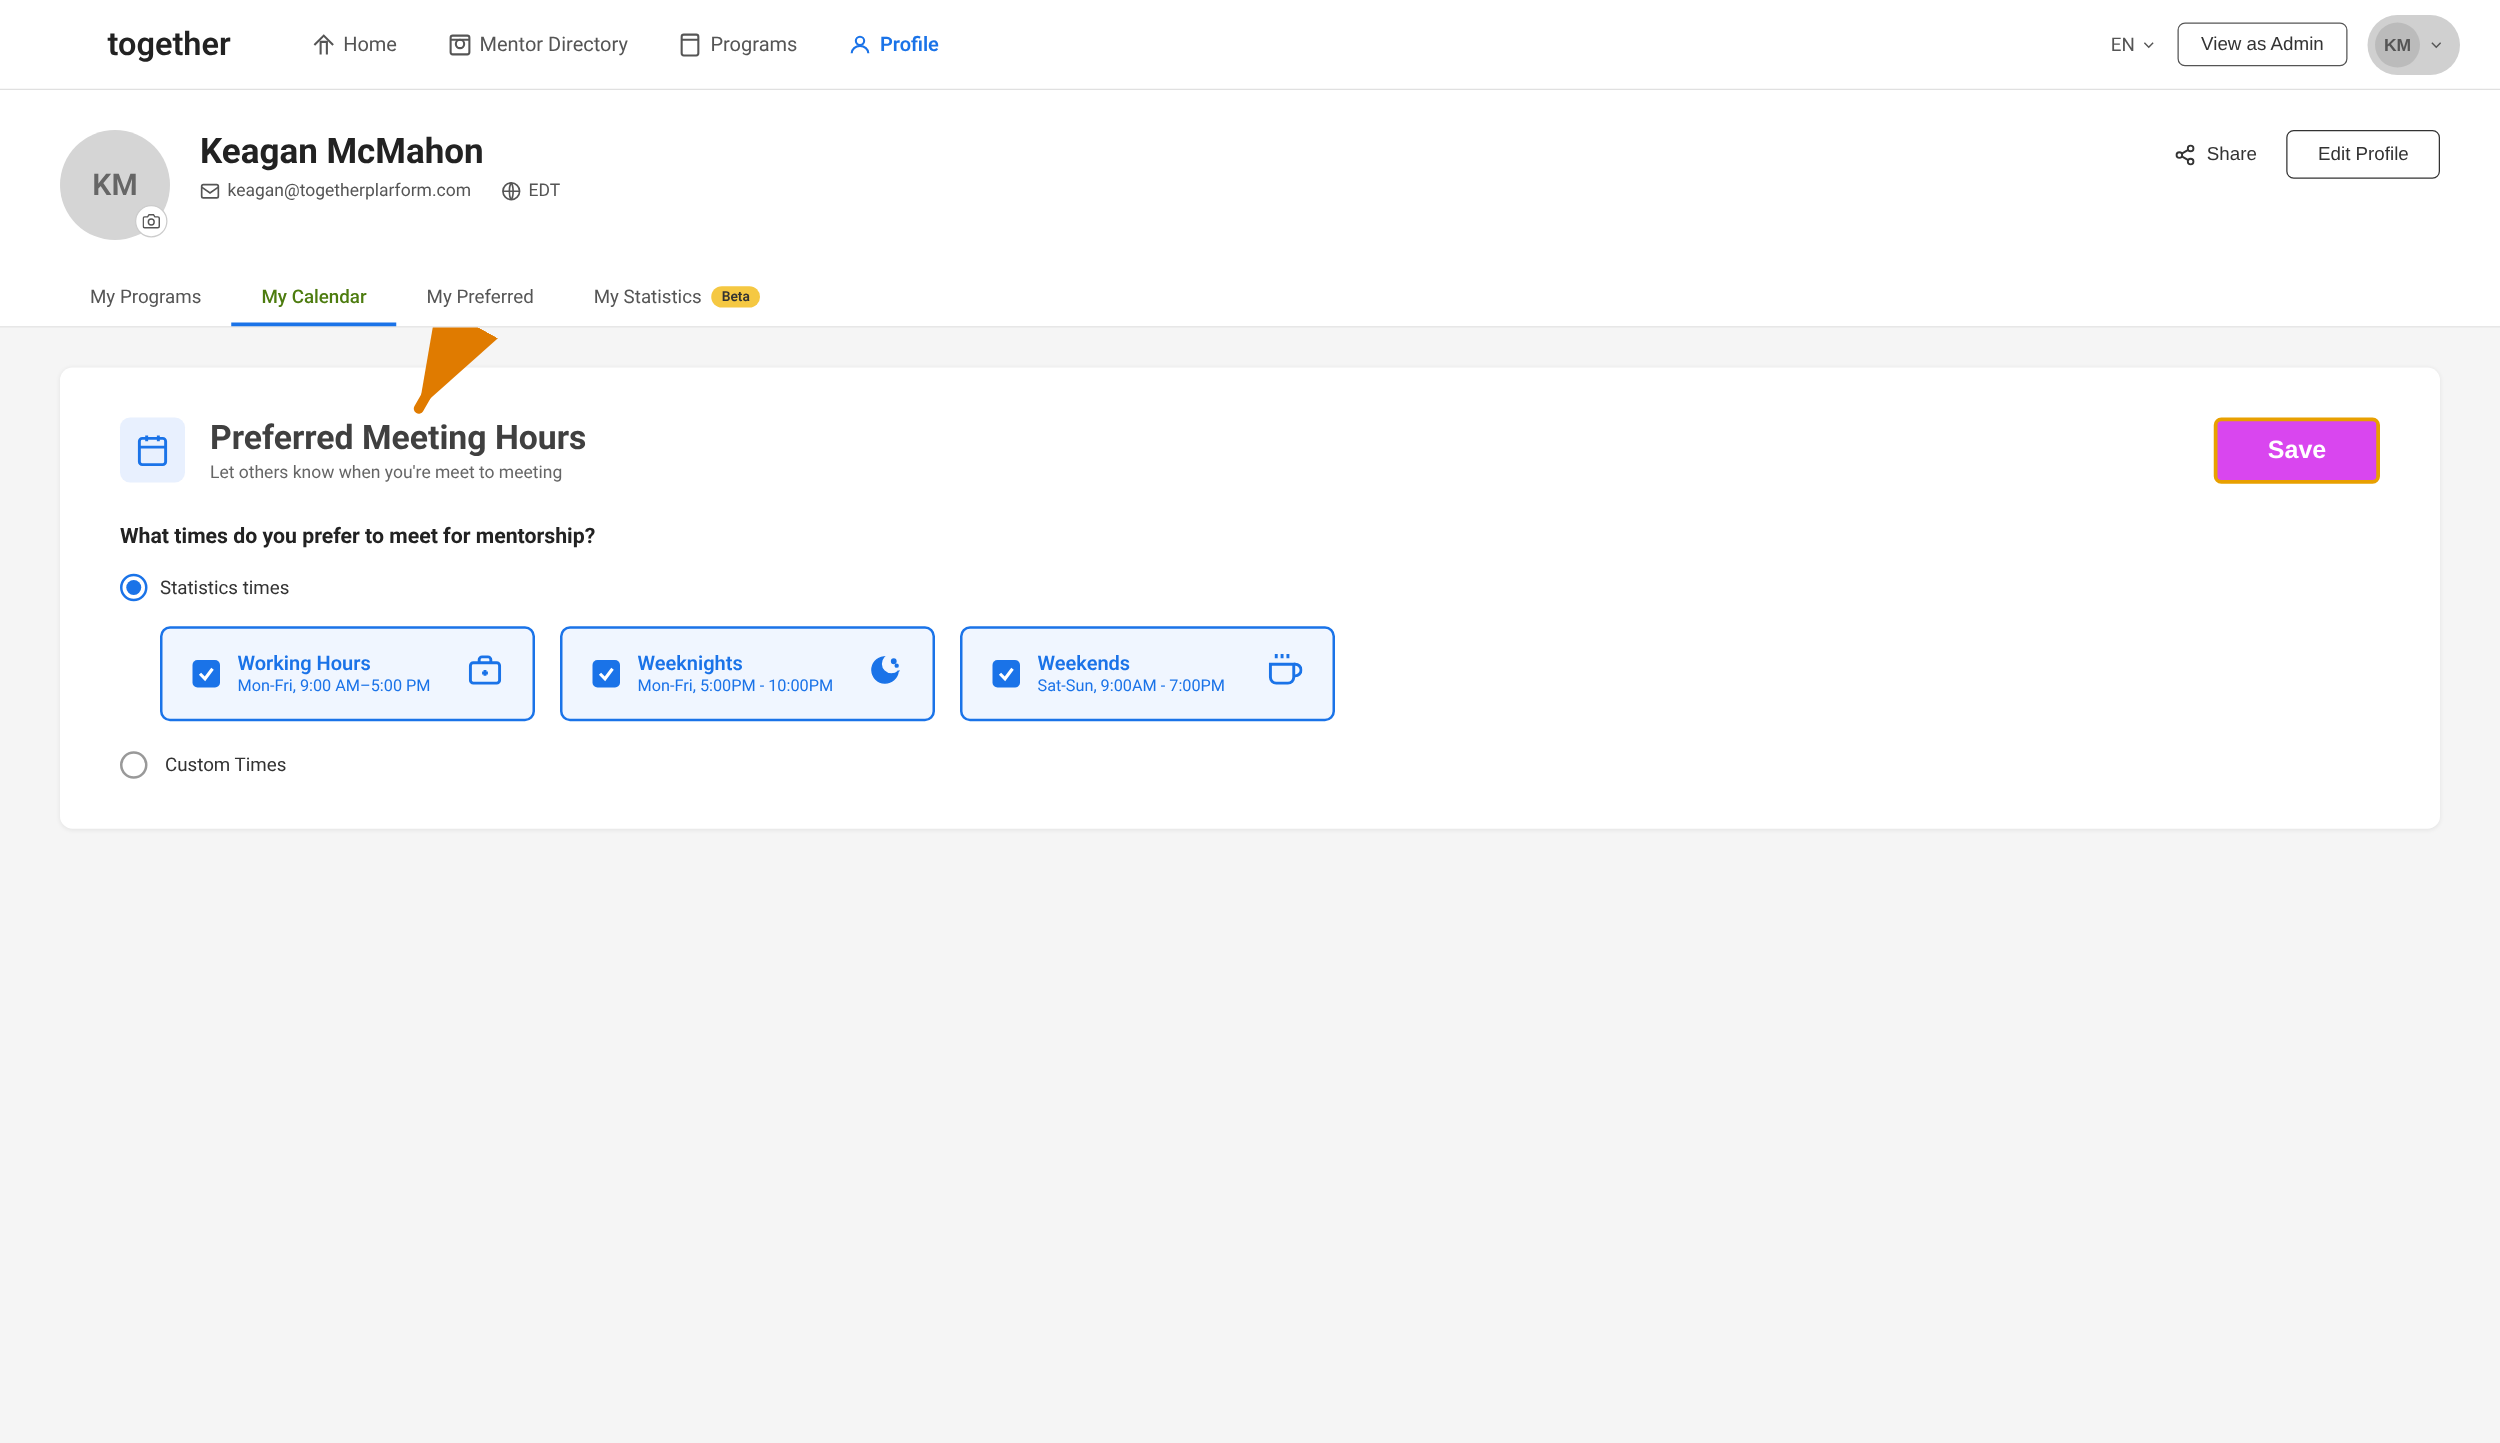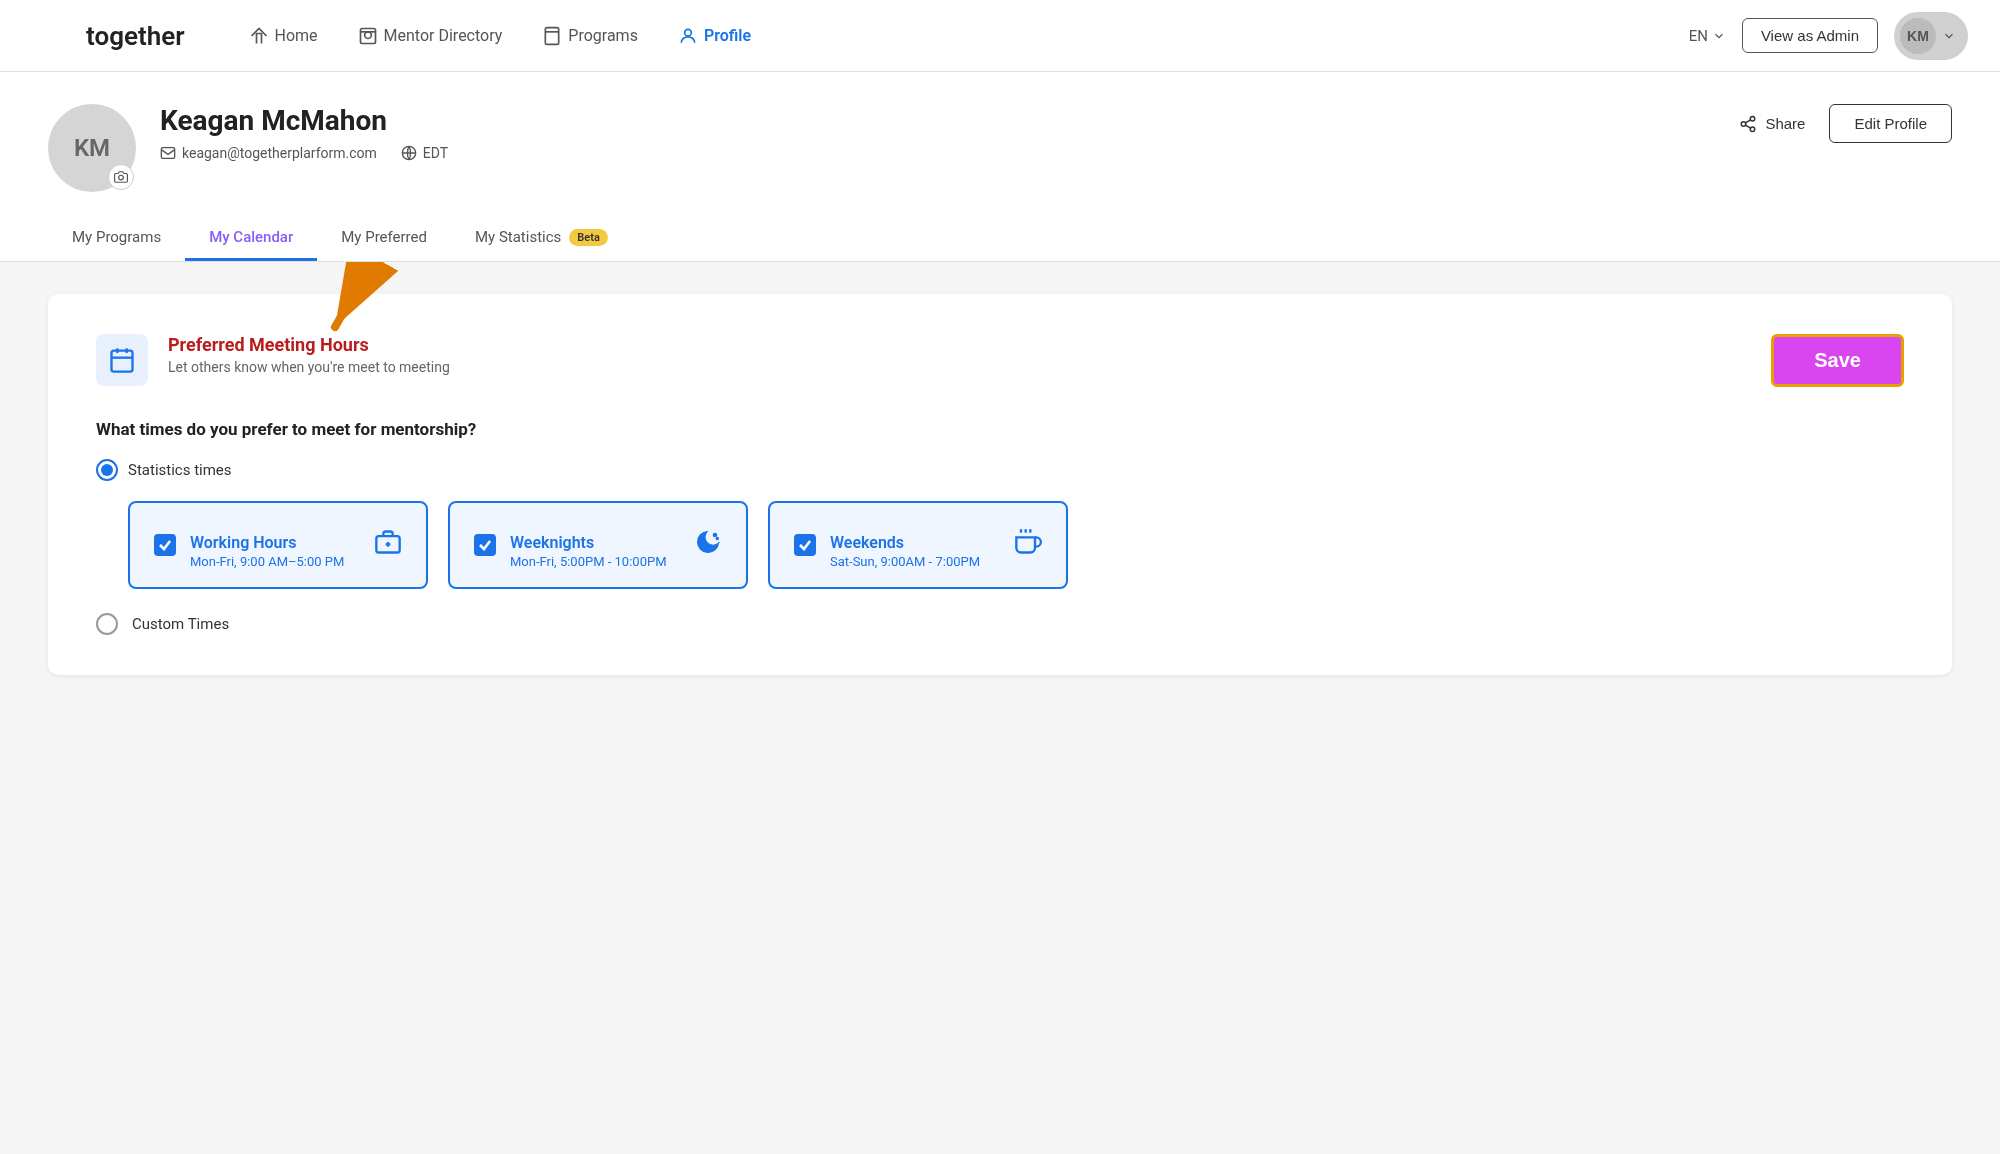--- a/index.html
+++ b/index.html
@@ -193,21 +193,21 @@
       padding: 12px 24px;
       font-size: 15px;
       color: #555;
       cursor: pointer;
       border-bottom: 3px solid transparent;
       display: flex;
       align-items: center;
       gap: 8px;
     }
     .tab-item.active {
-      color: #8b5cf6;
+      color: #4d7c0f;
       border-bottom: 3px solid #1a73e8;
       font-weight: 500;
     }
     .beta-badge {
       background: #f5c842;
       color: #333;
       font-size: 11px;
       font-weight: 600;
       padding: 2px 8px;
       border-radius: 12px;
@@ -237,21 +237,21 @@
     }
     .calendar-icon-box {
       width: 52px;
       height: 52px;
       background: #e8f0fe;
       border-radius: 8px;
       display: flex;
       align-items: center;
       justify-content: center;
     }
-    .card-title { font-size: 18px; font-weight: 700; color: #b91c1c; margin-bottom: 4px; }
+    .card-title { font-size: 27px; font-weight: 700; color: #404040; margin-bottom: 4px; }
     .card-subtitle { font-size: 14px; color: #666; }
     .save-btn {
       background: #d946ef;
       color: #fff;
       border: 3px solid #e8a000;
       padding: 12px 40px;
       border-radius: 6px;
       font-size: 20px;
       font-weight: 600;
       cursor: pointer;
@@ -323,21 +323,20 @@
       align-items: center;
       justify-content: center;
       flex-shrink: 0;
     }
     .checkbox-blue svg { width: 14px; height: 14px; }
     .time-card-info .time-name {
       font-size: 16px;
       font-weight: 600;
       color: #1a73e8;
       margin-bottom: 2px;
-      margin-top: 12px;
     }
     .time-card-info .time-range {
       font-size: 13px;
       color: #1a73e8;
     }
     .time-icon {
       font-size: 24px;
       color: #1a73e8;
     }
     .custom-times-option {

